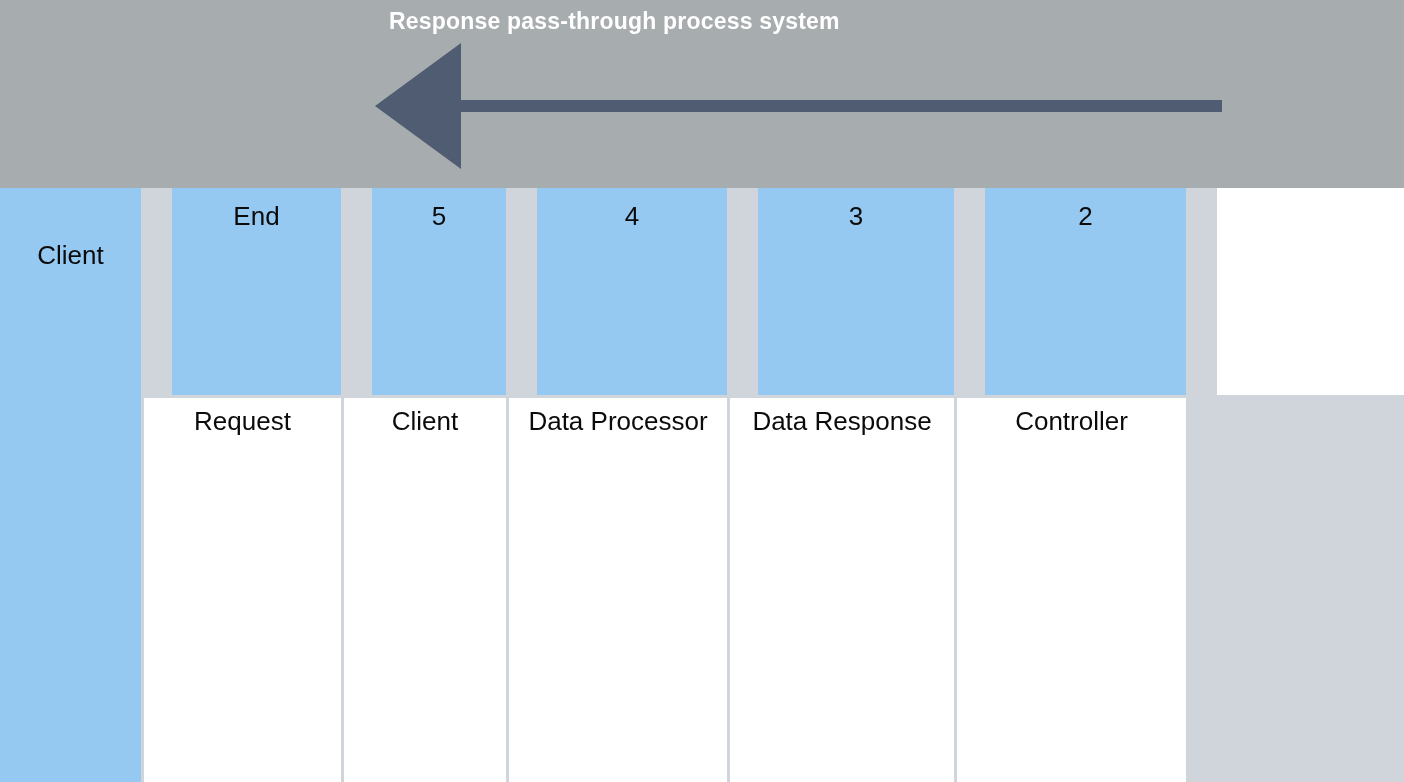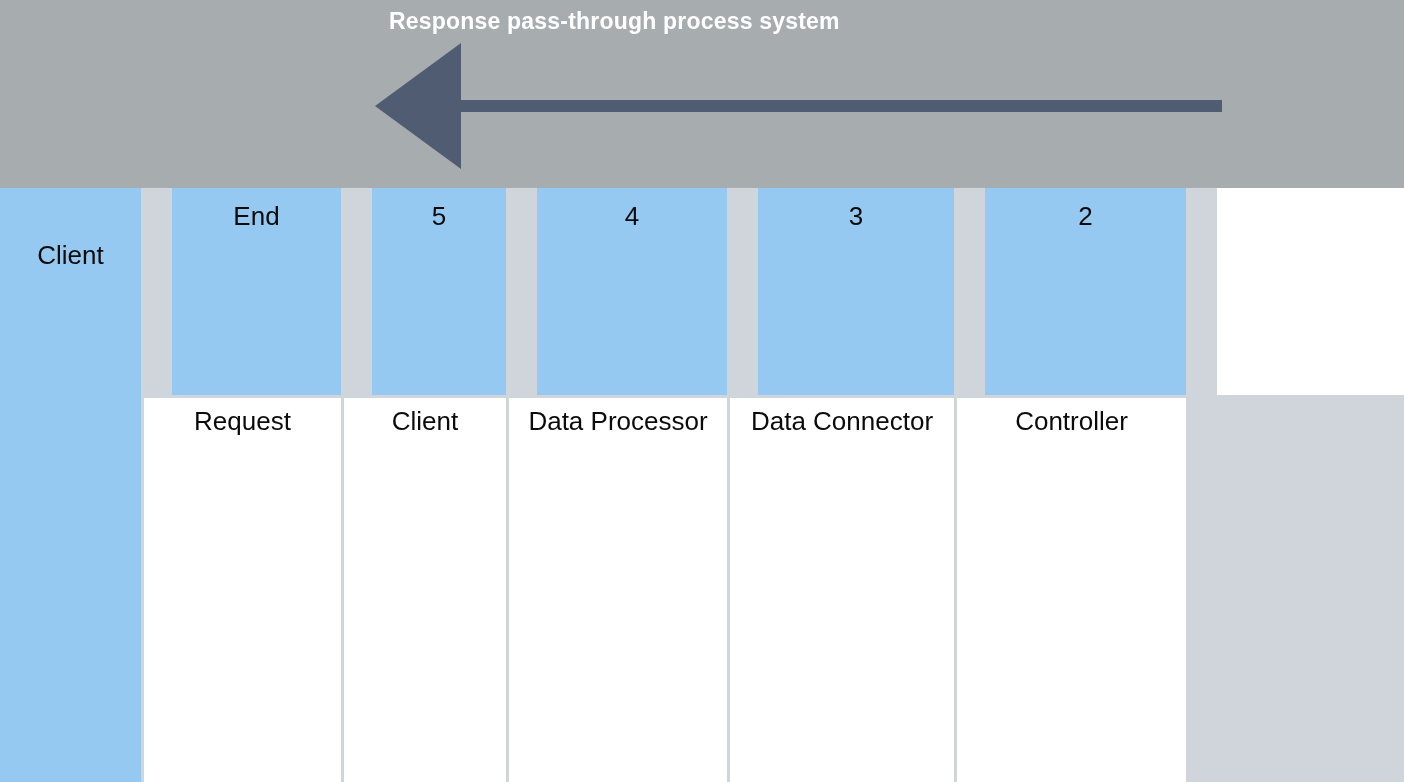--- a/index.html
+++ b/index.html
@@ -95,17 +95,17 @@
     <div class="cell blue top-row" style="grid-column:2">End</div>
     <div class="cell blue top-row" style="grid-column:3">5</div>
     <div class="cell blue top-row" style="grid-column:4">4</div>
     <div class="cell blue top-row" style="grid-column:5">3</div>
     <div class="cell blue top-row" style="grid-column:6">2</div>
     <div class="cell top-row" style="grid-column:7"></div>
 
     <div class="cell bottom-row" style="grid-column:2">Request</div>
     <div class="cell bottom-row" style="grid-column:3">Client</div>
     <div class="cell bottom-row" style="grid-column:4">Data Processor</div>
-    <div class="cell bottom-row" style="grid-column:5">Data Connector</div>
+    <div class="cell bottom-row" style="grid-column:5">Data Response</div>
     <div class="cell bottom-row" style="grid-column:6">Controller</div>
   </div>
 
 </div>
 
 </body></html>

